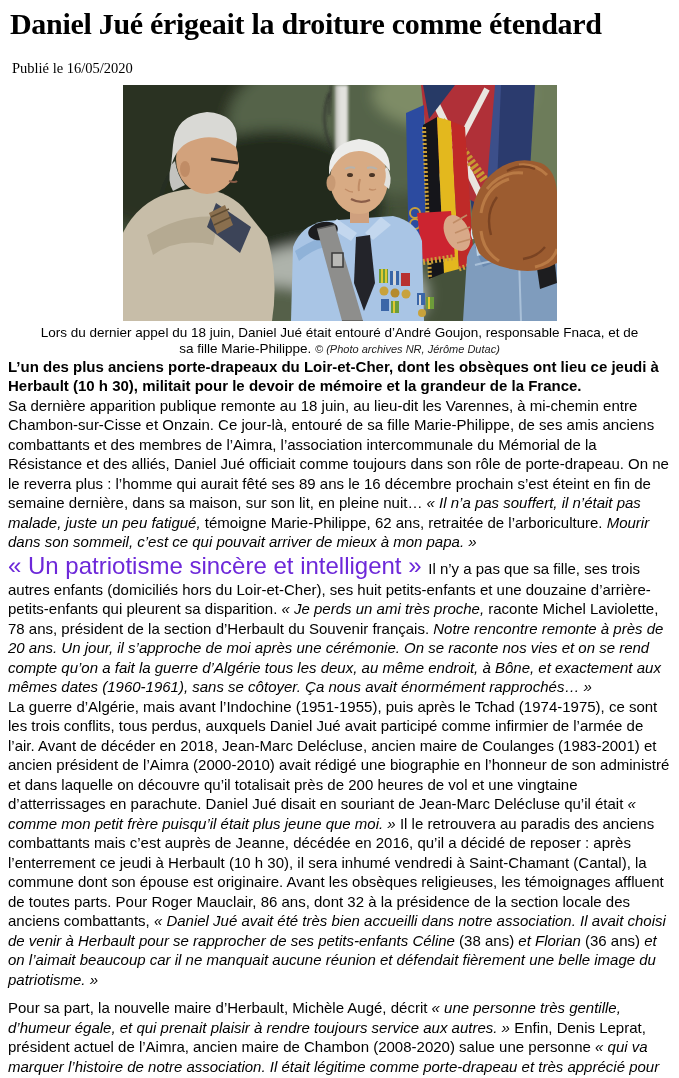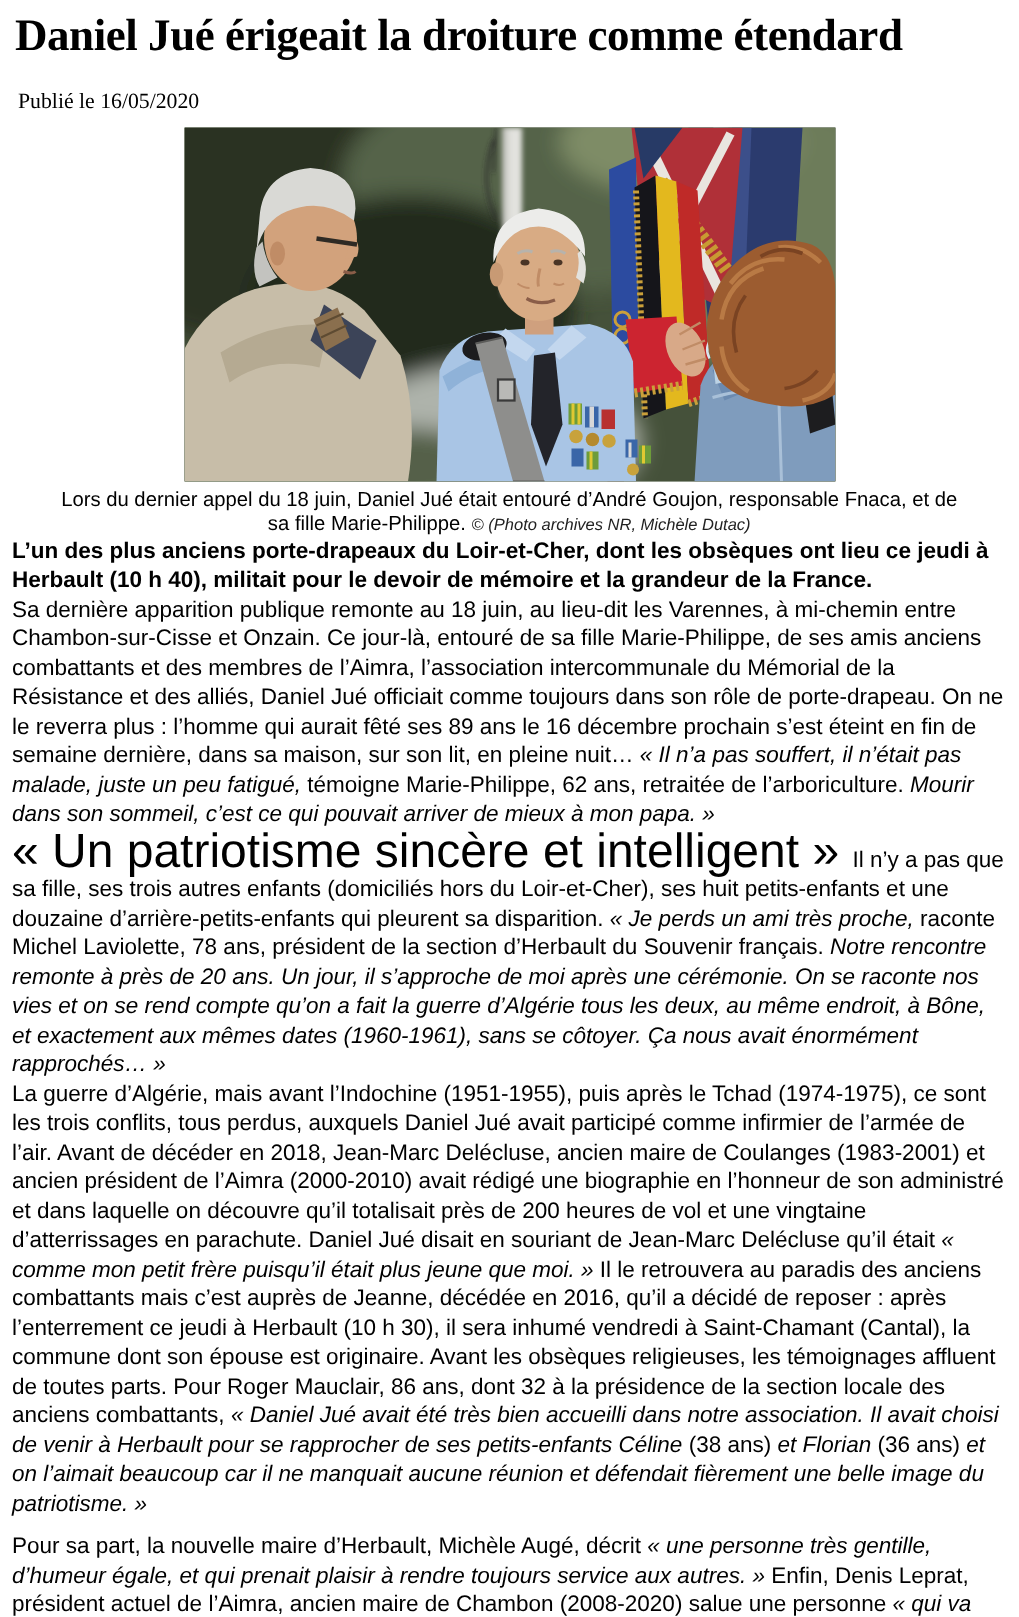--- a/index.html
+++ b/index.html
@@ -50,22 +50,22 @@
     margin: 6px 0 7px 0;
   }
   .article p {
     margin: 0;
     font-size: 15px;
     line-height: 19.5px;
   }
   .article p.para-gap { margin-top: 9px; }
   .i { font-style: italic; }
   .hd {
-    color: #000000;
-    font-size: 32px;
+    color: #6d28d9;
+    font-size: 24px;
     line-height: 28px;
   }
 </style>
 </head>
 <body>
 
 <h1 class="title">Daniel Jué érigeait la droiture comme étendard</h1>
 
 <div class="published">Publié le 16/05/2020</div>
 
@@ -194,22 +194,22 @@
       <path d="M352 140 q -6 6 -2 14" stroke="#d8e4ee" stroke-width="1.6" fill="none"></path>
       <path d="M356 168 Q 338 128 362 96 Q 386 68 418 78 Q 436 86 434 120 L 434 178 Q 414 190 388 184 Q 366 180 356 168 Z" fill="#9c5c30"></path>
       <path d="M364 104 q 14 -18 36 -16 M358 128 q 4 -26 28 -34 M376 176 q -16 -10 -18 -30 M412 182 q 18 -4 22 -18 M396 80 q 16 -2 28 10" stroke="#b97a45" stroke-width="3" fill="none"></path>
       <path d="M368 150 q -6 -22 6 -38 M400 174 q 14 -2 22 -12 M384 86 q 14 -8 28 -2" stroke="#7a4322" stroke-width="2.4" fill="none"></path>
     </g>
   </svg>
 </div>
 
 <div class="caption">
   <span>Lors du dernier appel du 18 juin, Daniel Jué était entouré d’André Goujon, responsable Fnaca, et de sa fille Marie-Philippe.</span>
-  <span class="credit">© (Photo archives NR, Michèle Dutac)</span>
+  <span class="credit">© (Photo archives NR, Jérôme Dutac)</span>
 </div>
 
 <div class="article">
-  <p class="lede">L’un des plus anciens porte-drapeaux du Loir-et-Cher, dont les obsèques ont lieu ce jeudi à Herbault (10 h 40), militait pour le devoir de mémoire et la grandeur de la France.</p>
+  <p class="lede">L’un des plus anciens porte-drapeaux du Loir-et-Cher, dont les obsèques ont lieu ce jeudi à Herbault (10 h 30), militait pour le devoir de mémoire et la grandeur de la France.</p>
   <p><span>Sa dernière apparition publique remonte au 18 juin, au lieu-dit les Varennes, à mi-chemin entre Chambon-sur-Cisse et Onzain. Ce jour-là, entouré de sa fille Marie-Philippe, de ses amis anciens combattants et des membres de l’Aimra, l’association intercommunale du Mémorial de la Résistance et des alliés, Daniel Jué officiait comme toujours dans son rôle de porte-drapeau. On ne le reverra plus : l’homme qui aurait fêté ses 89 ans le 16 décembre prochain s’est éteint en fin de semaine dernière, dans sa maison, sur son lit, en pleine nuit… </span><span class="i">« Il n’a pas souffert, il n’était pas malade, juste un peu fatigué, </span><span>témoigne Marie-Philippe, 62 ans, retraitée de l’arboriculture. </span><span class="i">Mourir dans son sommeil, c’est ce qui pouvait arriver de mieux à mon papa. »</span></p>
   <p><span class="hd">« Un patriotisme sincère et intelligent » </span><span>Il n’y a pas que sa fille, ses trois autres enfants (domiciliés hors du Loir-et-Cher), ses huit petits-enfants et une douzaine d’arrière-petits-enfants qui pleurent sa disparition. </span><span class="i">« Je perds un ami très proche, </span><span>raconte Michel Laviolette, 78 ans, président de la section d’Herbault du Souvenir français. </span><span class="i">Notre rencontre remonte à près de 20 ans. Un jour, il s’approche de moi après une cérémonie. On se raconte nos vies et on se rend compte qu’on a fait la guerre d’Algérie tous les deux, au même endroit, à Bône, et exactement aux mêmes dates (1960-1961), sans se côtoyer. Ça nous avait énormément rapprochés… »</span></p>
   <p><span>La guerre d’Algérie, mais avant l’Indochine (1951-1955), puis après le Tchad (1974-1975), ce sont les trois conflits, tous perdus, auxquels Daniel Jué avait participé comme infirmier de l’armée de l’air. Avant de décéder en 2018, Jean-Marc Delécluse, ancien maire de Coulanges (1983-2001) et ancien président de l’Aimra (2000-2010) avait rédigé une biographie en l’honneur de son administré et dans laquelle on découvre qu’il totalisait près de 200 heures de vol et une vingtaine d’atterrissages en parachute. Daniel Jué disait en souriant de Jean-Marc Delécluse qu’il était </span><span class="i">« comme mon petit frère puisqu’il était plus jeune que moi. » </span><span>Il le retrouvera au paradis des anciens combattants mais c’est auprès de Jeanne, décédée en 2016, qu’il a décidé de reposer : après l’enterrement ce jeudi à Herbault (10 h 30), il sera inhumé vendredi à Saint-Chamant (Cantal), la commune dont son épouse est originaire. Avant les obsèques religieuses, les témoignages affluent de toutes parts. Pour Roger Mauclair, 86 ans, dont 32 à la présidence de la section locale des anciens combattants, </span><span class="i">« Daniel Jué avait été très bien accueilli dans notre association. Il avait choisi de venir à Herbault pour se rapprocher de ses petits-enfants Céline </span><span>(38 ans) </span><span class="i">et Florian </span><span>(36 ans) </span><span class="i">et on l’aimait beaucoup car il ne manquait aucune réunion et défendait fièrement une belle image du patriotisme. »</span></p>
   <p class="para-gap"><span>Pour sa part, la nouvelle maire d’Herbault, Michèle Augé, décrit </span><span class="i">« une personne très gentille, d’humeur égale, et qui prenait plaisir à rendre toujours service aux autres. » </span><span>Enfin, Denis Leprat, président actuel de l’Aimra, ancien maire de Chambon (2008-2020) salue une personne </span><span class="i">« qui va marquer l’histoire de notre association. Il était légitime comme porte-drapeau et très apprécié pour son sens de l’engagement, son patriotisme sincère et intelligent</span></p>
 </div>
 
 </body></html>

